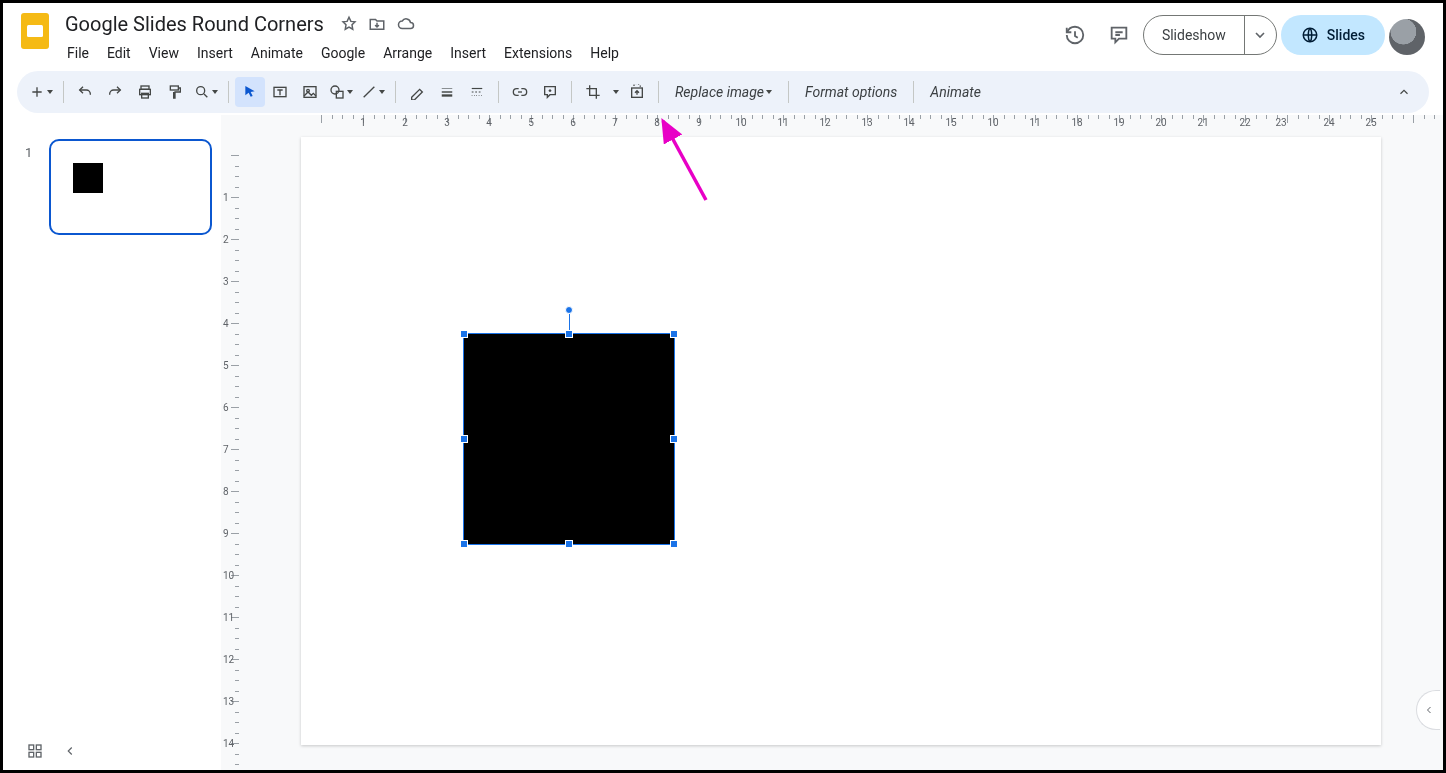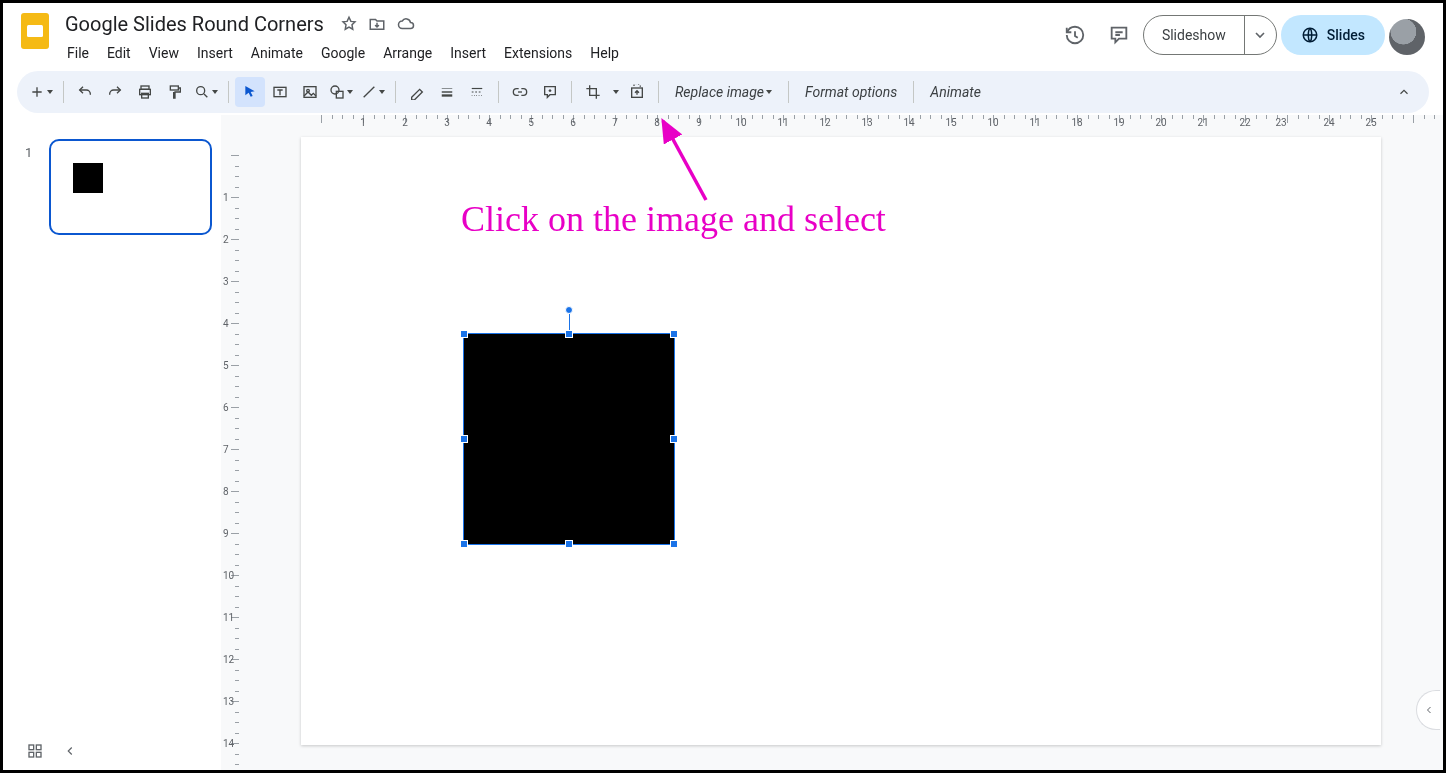--- a/index.html
+++ b/index.html
@@ -559,21 +559,21 @@
         <div class="handle h-tm"></div>
         <div class="handle h-tr"></div>
         <div class="handle h-ml"></div>
         <div class="handle h-mr"></div>
         <div class="handle h-bl"></div>
         <div class="handle h-bm"></div>
         <div class="handle h-br"></div>
       </div>
 
       <div class="annotate-text" style="left:160px;top:58px;">
-        <span>Click on the image and select</span><br>
+        <br>
       </div>
     </div>
 
     <svg class="annotate-arrow" style="left:430px;top:0px;" width="70" height="90" viewBox="0 0 70 90">
       <defs>
           <marker id="ah" markerWidth="8" markerHeight="8" refX="6" refY="3" orient="auto">
             <path d="M0 0L7 3L0 6z" fill="#e800c6"></path>
           </marker>
         </defs>
       <line x1="55" y1="85" x2="12" y2="6" stroke="#e800c6" stroke-width="3.5" marker-end="url(#ah)"></line>

